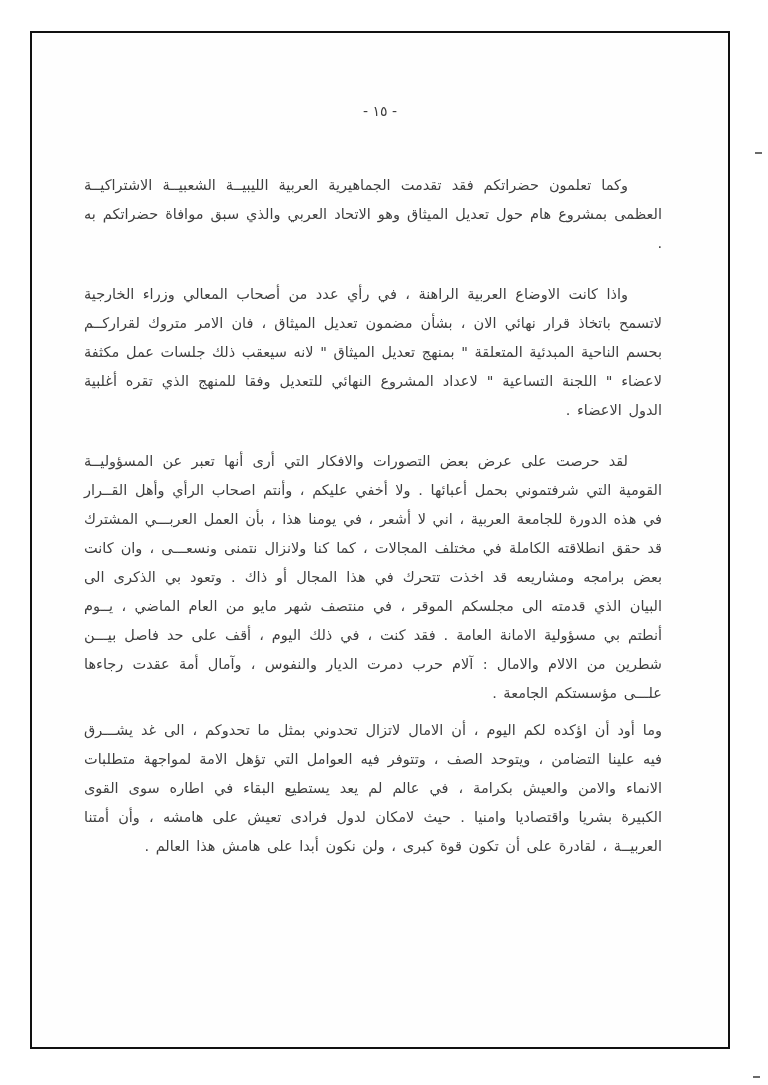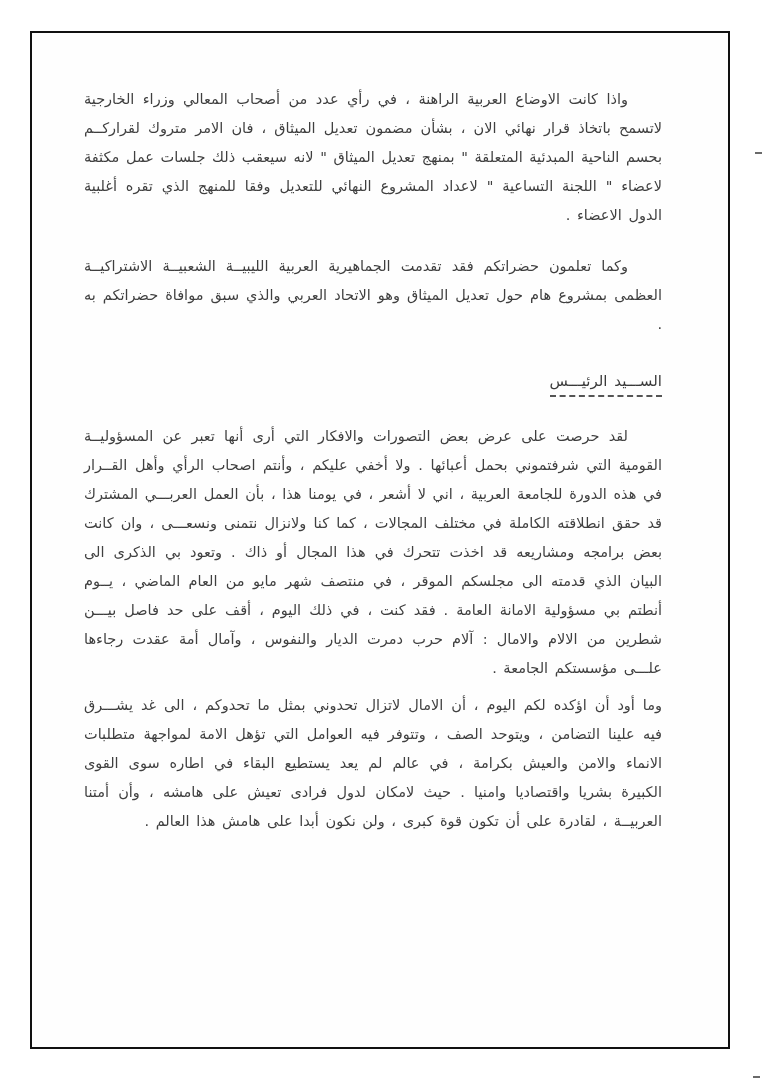--- a/index.html
+++ b/index.html
@@ -73,30 +73,28 @@
 </head>
 <body>
 
 <div class="canvas">
 
   <div class="scan-tick t1"></div>
   <div class="scan-tick t2"></div>
 
   <div class="scan-frame">
 
+    <div class="page-number">- ١٥ -</div>
 
     <div class="content">
 
+      <p class="para indent">وكما تعلمون حضراتكم فقد تقدمت الجماهيرية العربية الليبيــة الشعبيــة الاشتراكيــة العظمى بمشروع هام حول تعديل الميثاق وهو الاتحاد العربي والذي سبق موافاة حضراتكم به .</p>
+
       <p class="para indent">واذا كانت الاوضاع العربية الراهنة ، في رأي عدد من أصحاب المعالي وزراء الخارجية لاتسمح باتخاذ قرار نهائي الان ، بشأن مضمون تعديل الميثاق ، فان الامر متروك لقراركــم بحسم الناحية المبدئية المتعلقة " بمنهج تعديل الميثاق " لانه سيعقب ذلك جلسات عمل مكثفة لاعضاء " اللجنة التساعية " لاعداد المشروع النهائي للتعديل وفقا للمنهج الذي تقره أغلبية الدول الاعضاء .</p>
 
-      <p class="para indent">وكما تعلمون حضراتكم فقد تقدمت الجماهيرية العربية الليبيــة الشعبيــة الاشتراكيــة العظمى بمشروع هام حول تعديل الميثاق وهو الاتحاد العربي والذي سبق موافاة حضراتكم به .</p>
-
-      <div class="section-heading">
-        <span class="underlined">الســـيد الرئيـــس</span>
-      </div>
 
       <p class="para indent no-gap">لقد حرصت على عرض بعض التصورات والافكار التي أرى أنها تعبر عن المسؤوليــة القومية التي شرفتموني بحمل أعبائها . ولا أخفي عليكم ، وأنتم اصحاب الرأي وأهل القــرار في هذه الدورة للجامعة العربية ، اني لا أشعر ، في يومنا هذا ، بأن العمل العربـــي المشترك قد حقق انطلاقته الكاملة في مختلف المجالات ، كما كنا ولانزال نتمنى ونسعـــى ، وان كانت بعض برامجه ومشاريعه قد اخذت تتحرك في هذا المجال أو ذاك . وتعود بي الذكرى الى البيان الذي قدمته الى مجلسكم الموقر ، في منتصف شهر مايو من العام الماضي ، يــوم أنطتم بي مسؤولية الامانة العامة . فقد كنت ، في ذلك اليوم ، أقف على حد فاصل بيـــن شطرين من الالام والامال : آلام حرب دمرت الديار والنفوس ، وآمال أمة عقدت رجاءها علـــى مؤسستكم الجامعة .</p>
 
       <p class="para">وما أود أن اؤكده لكم اليوم ، أن الامال لاتزال تحدوني بمثل ما تحدوكم ، الى غد يشـــرق فيه علينا التضامن ، ويتوحد الصف ، وتتوفر فيه العوامل التي تؤهل الامة لمواجهة متطلبات الانماء والامن والعيش بكرامة ، في عالم لم يعد يستطيع البقاء في اطاره سوى القوى الكبيرة بشريا واقتصاديا وامنيا . حيث لامكان لدول فرادى تعيش على هامشه ، وأن أمتنا العربيــة ، لقادرة على أن تكون قوة كبرى ، ولن نكون أبدا على هامش هذا العالم .</p>
 
     </div>
   </div>
 </div>
 
 </body></html>

